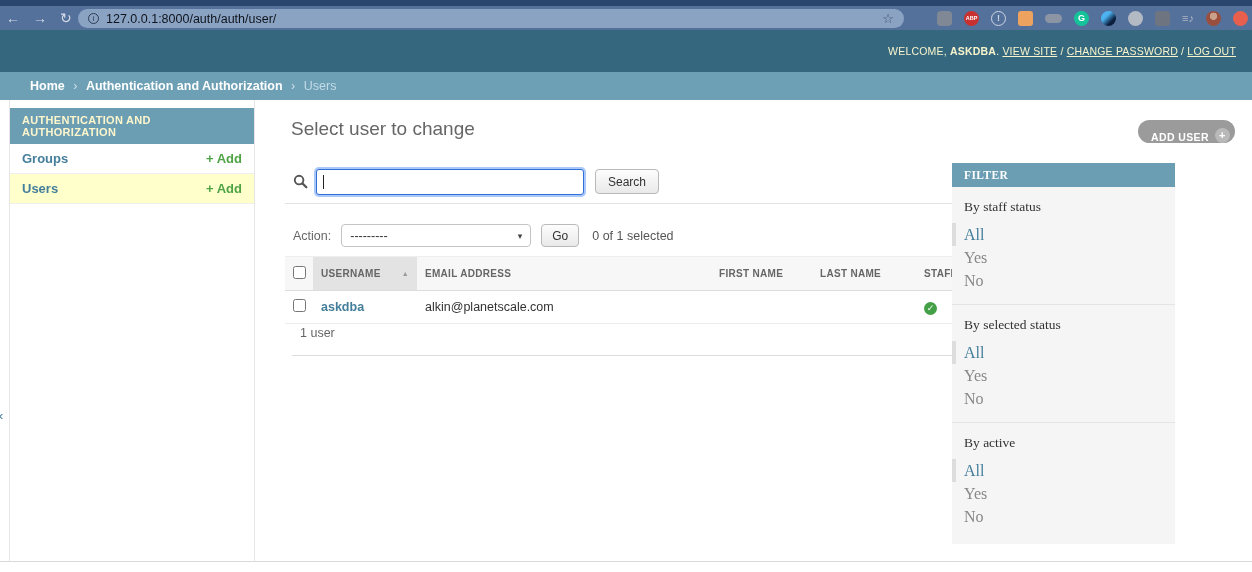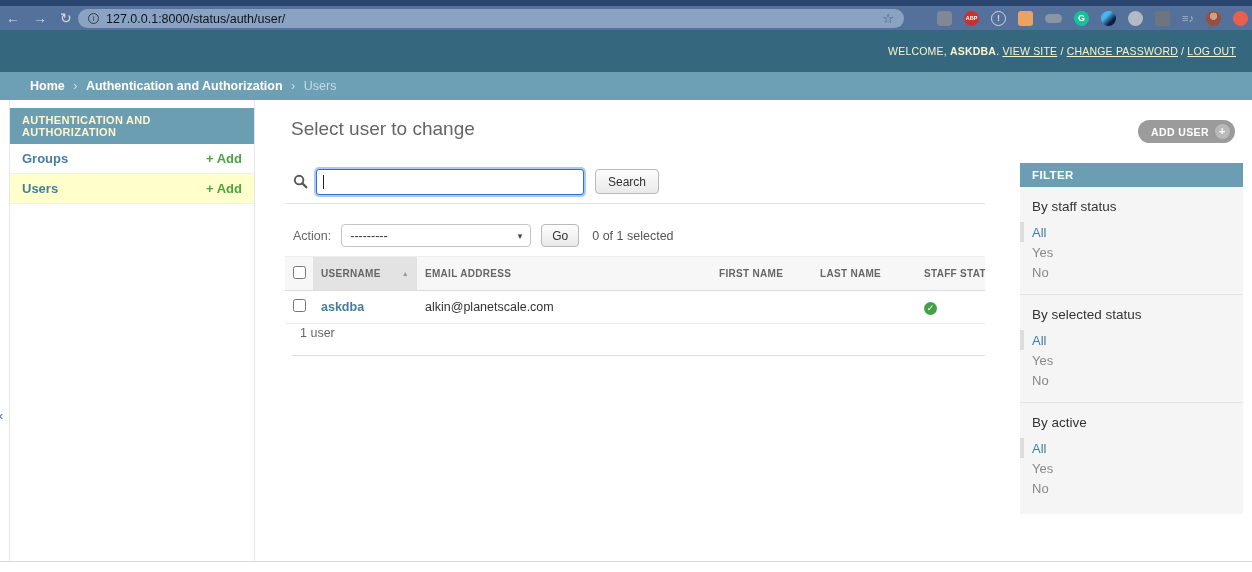--- a/index.html
+++ b/index.html
@@ -75,52 +75,52 @@
   .results { position:absolute; top:156px; left:0; width:700px; border-collapse:collapse; table-layout:fixed; }
   .results thead th { background:#f7f7f7; border-top:1px solid #eee; border-bottom:1px solid #ddd; font-size:10px; color:#666; text-align:left; font-weight:bold; padding:9px 8px; letter-spacing:.3px; white-space:nowrap; overflow:hidden; cursor:pointer; }
   .results thead th.sorted { background:#e3e3e3; }
   .sort-arrow { float:right; color:#999; font-size:7px; margin-top:2px; }
   .results tbody td { padding:8px 8px; font-size:12.5px; border-bottom:1px solid #ececec; color:#333; vertical-align:middle; }
   .results a.obj-link { color:#447e9b; font-weight:bold; text-decoration:none; }
   .yes-icon { display:inline-block; width:13px; height:13px; border-radius:50%; background:#44a047; color:#fff; font-size:9px; line-height:13px; text-align:center; }
   .summary { position:absolute; top:226px; left:7px; right:0; font-size:12.5px; color:#666; padding:0 0 15px 8px; border-bottom:1px solid #ddd; }
 
   
-  .add-user-btn { position:absolute; top:20px; right:17px; display:flex; align-items:center; gap:6px; height:23px; background:#9b9b9b; border-radius:12px; padding:0 5px 0 13px; color:#fff; font-size:10.5px; font-weight:bold; letter-spacing:.4px; cursor:pointer; border:none; }
+  .add-user-btn { position:absolute; top:20px; right:17px; display:flex; align-items:flex-end; gap:6px; height:23px; background:#9b9b9b; border-radius:12px; padding:0 5px 0 13px; color:#fff; font-size:10.5px; font-weight:bold; letter-spacing:.4px; cursor:pointer; border:none; }
   .plus-badge { width:15px; height:15px; border-radius:50%; background:rgba(255,255,255,.3); color:#fff; font-size:11px; line-height:14px; text-align:center; font-weight:bold; }
 
   
-  .filter-panel { position:absolute; left:1020px; top:63px; width:223px; background:#f5f5f5; padding-bottom:4px; }
+  .filter-panel { position:absolute; left:952px; top:63px; width:223px; background:#f5f5f5; padding-bottom:4px;font-family:Liberation Serif, serif; }
   .filter-h2 { background:#6b9db3; color:#fff; font-size:11.5px; font-weight:bold; letter-spacing:.4px; padding:6px 12px; }
   .filter-section { padding:10px 12px 12px; }
   .filter-section + .filter-section { border-top:1px solid #e4e4e4; }
   .filter-section h3 { font-size:13.5px; color:#333; font-weight:400; margin:2px 0 8px; }
   .filter-section ul { list-style:none; }
-  .filter-section li { font-size:13px; padding:2.5px 0; }
+  .filter-section li { font-size:16px; padding:2.5px 0; }
   .filter-section li a { color:#888; text-decoration:none; }
   .filter-section li.selected { border-left:4px solid #ddd; margin-left:-12px; padding-left:8px; }
   .filter-section li.selected a { color:#447e9b; }
 
   input[type="checkbox"] { width:13px; height:13px; }
 </style>
 </head>
 <body>
 
 <div class="page">
 
   <div class="browser">
     <div class="top-strip"></div>
     <div class="nav-icons">
       <span>←</span>
       <span>→</span>
       <span>↻</span>
     </div>
     <div class="url-pill">
       <span class="info-badge">i</span>
-      <span class="url-text">127.0.0.1:8000/status/auth/user/</span>
+      <span class="url-text">127.0.0.1:8000/auth/auth/user/</span>
       <span class="pill-star">☆</span>
     </div>
     <div class="ext-row">
       <span class="ext badge"></span>
       <span class="ext abp">ABP</span>
       <span class="ext info">!</span>
       <span class="ext emoji"></span>
       <span class="ext toggle"></span>
       <span class="ext gram">G</span>
       <span class="ext eye"></span>

